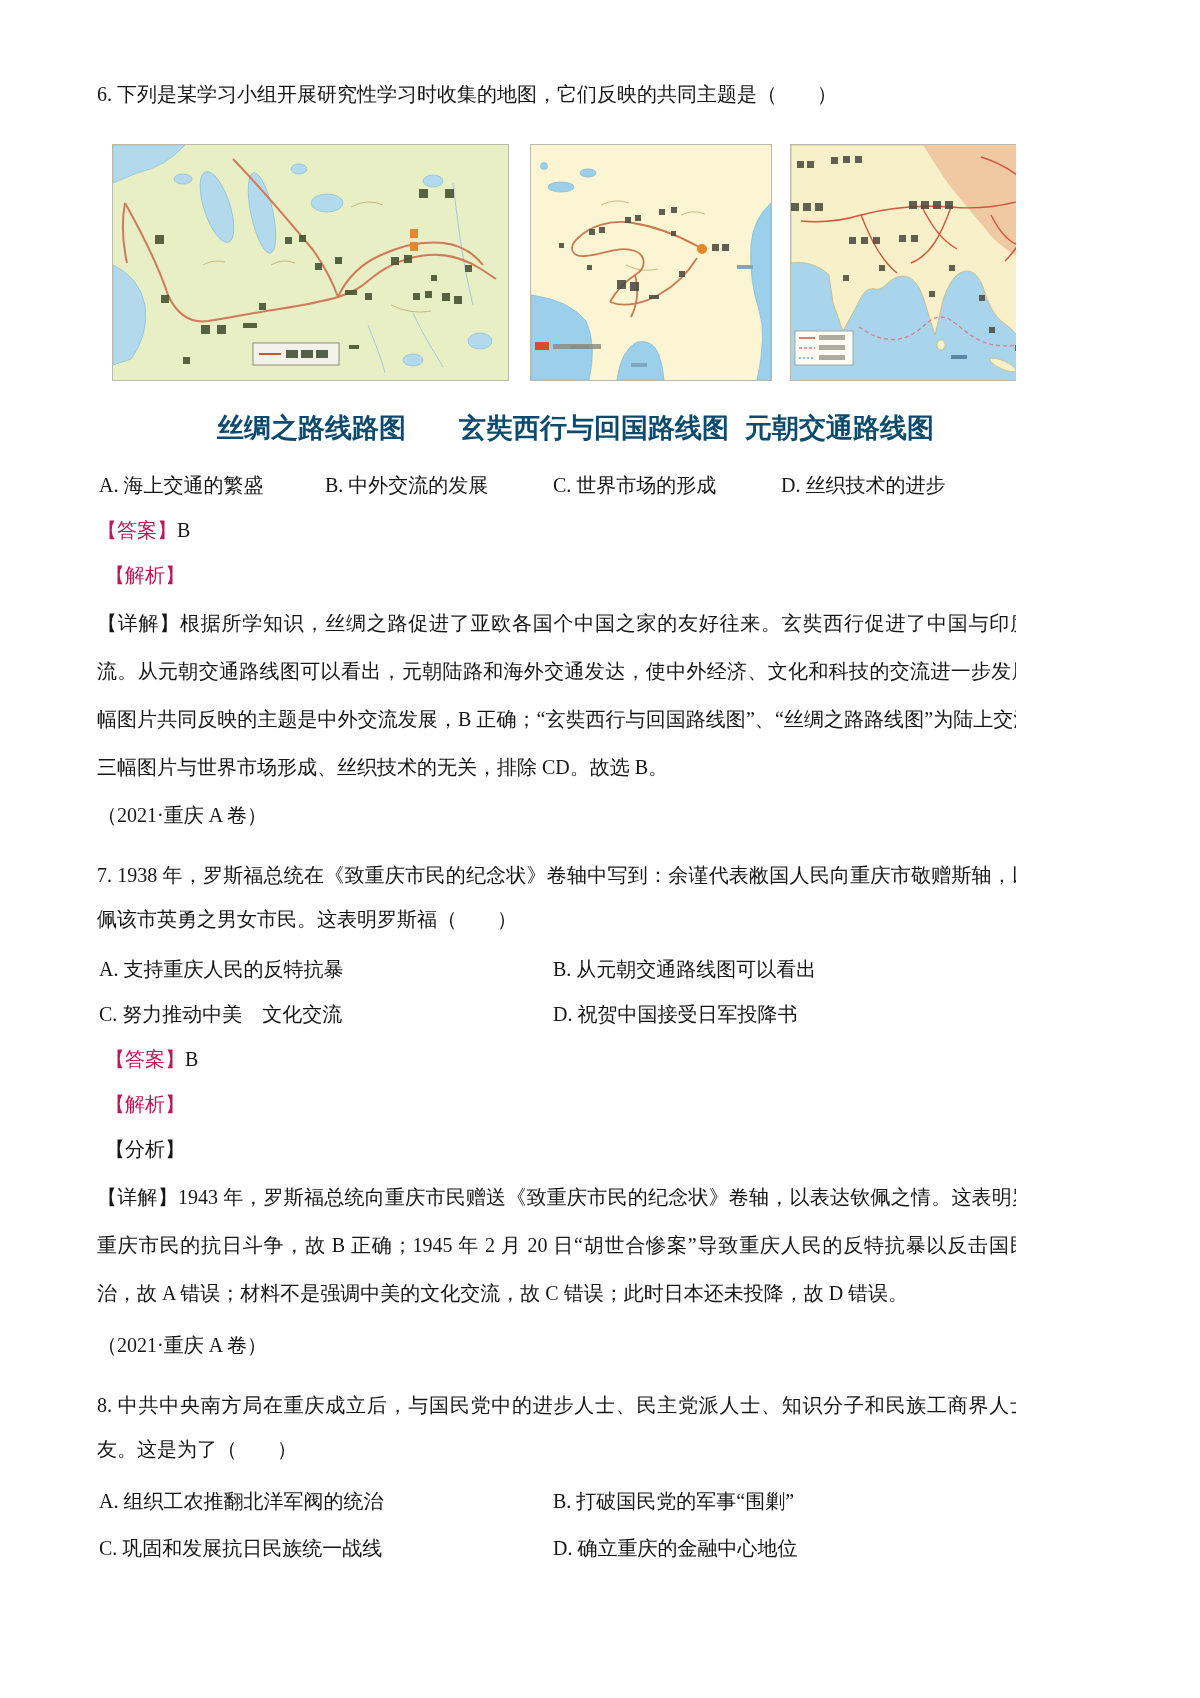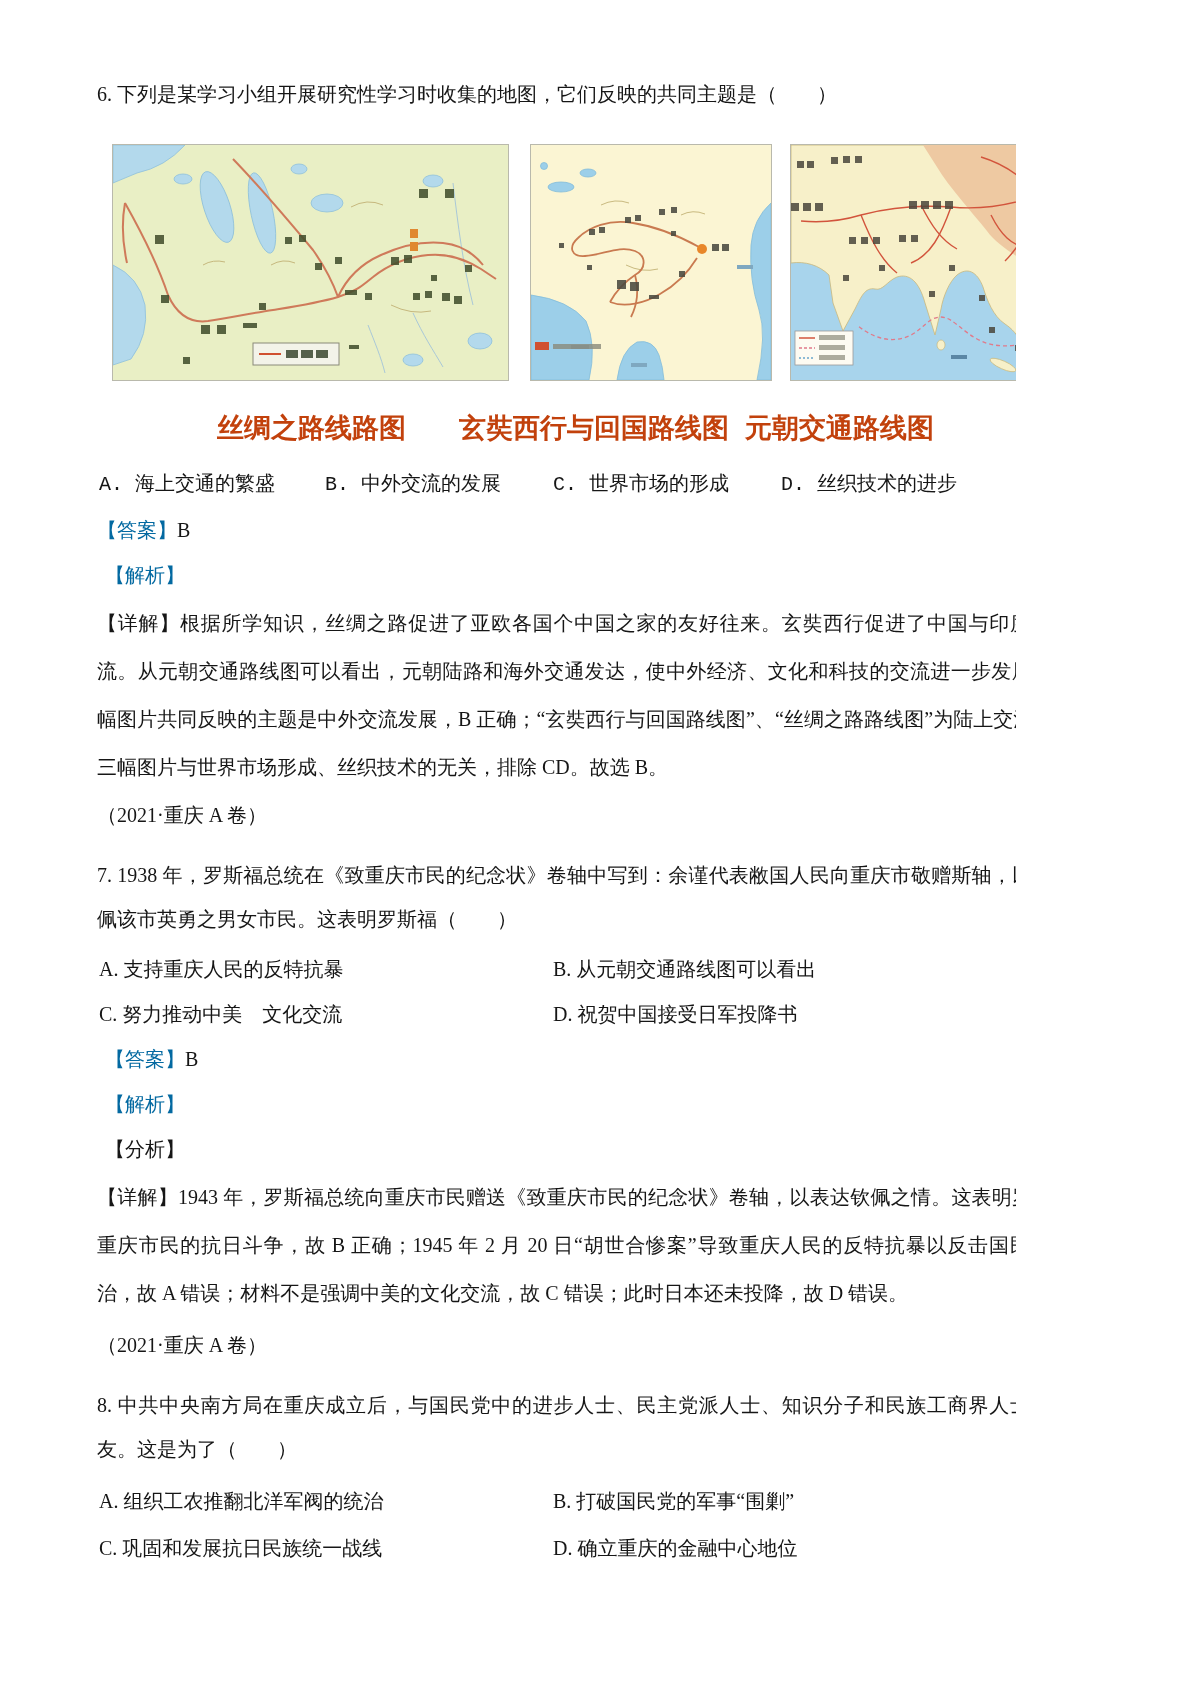--- a/index.html
+++ b/index.html
@@ -8,31 +8,31 @@
   .content{position:absolute;left:97px;top:0;width:1016px;}
   .line{font-size:20px;line-height:28px;white-space:nowrap;}
   .q6-stem{margin-top:80px;}
   .maps-row{margin-top:36px;display:flex;align-items:flex-start;}
   .map-fig{border:1px solid #b9b9ac;background:#fff;flex:none;font-size:0;}
   .map1{margin-left:15px;}
   .map2{margin-left:21px;}
   .map3{margin-left:18px;}
   .captions-row{position:relative;height:34px;margin-top:30px;
         font-family:"Liberation Sans","DejaVu Sans",sans-serif;font-weight:700;
-        font-size:27px;line-height:34px;color:#c2410c;}
+        font-size:27px;line-height:34px;color:#0c4a6e;}
   .cap{position:absolute;top:0;white-space:nowrap;}
   .cap1{left:120px;}
   .cap2{left:362px;}
   .cap3{left:648px;}
   .opt-row{position:relative;height:28px;font-size:20px;line-height:28px;}
   .opt-row .opt{position:absolute;top:0;white-space:nowrap;}
   .o1{left:2px;}  .o2{left:228px;}  .o3{left:456px;}  .o4{left:684px;}
-  .q6-opts{margin-top:26px;font-family:Liberation Mono, monospace;}
+  .q6-opts{margin-top:26px;}
   .ans-line{margin-top:17px;}
-  .blue{color:#0369a1;}
+  .blue{color:#be185d;}
   .para{margin-top:10px;font-size:20px;line-height:48px;text-align:justify;}
   .tag-line{margin-top:10px;}
   .tag2-line{margin-top:14px;}
   .stem-para{margin-top:24px;font-size:20px;line-height:44px;text-align:justify;}
   .q7-opts-a{margin-top:14px;}
   .q7-opts-b{margin-top:17px;}
   .q8-opts-a{margin-top:16px;}
   .q8-opts-b{margin-top:19px;}
   .m17{margin-top:17px;margin-left:8px;}
 </style>

